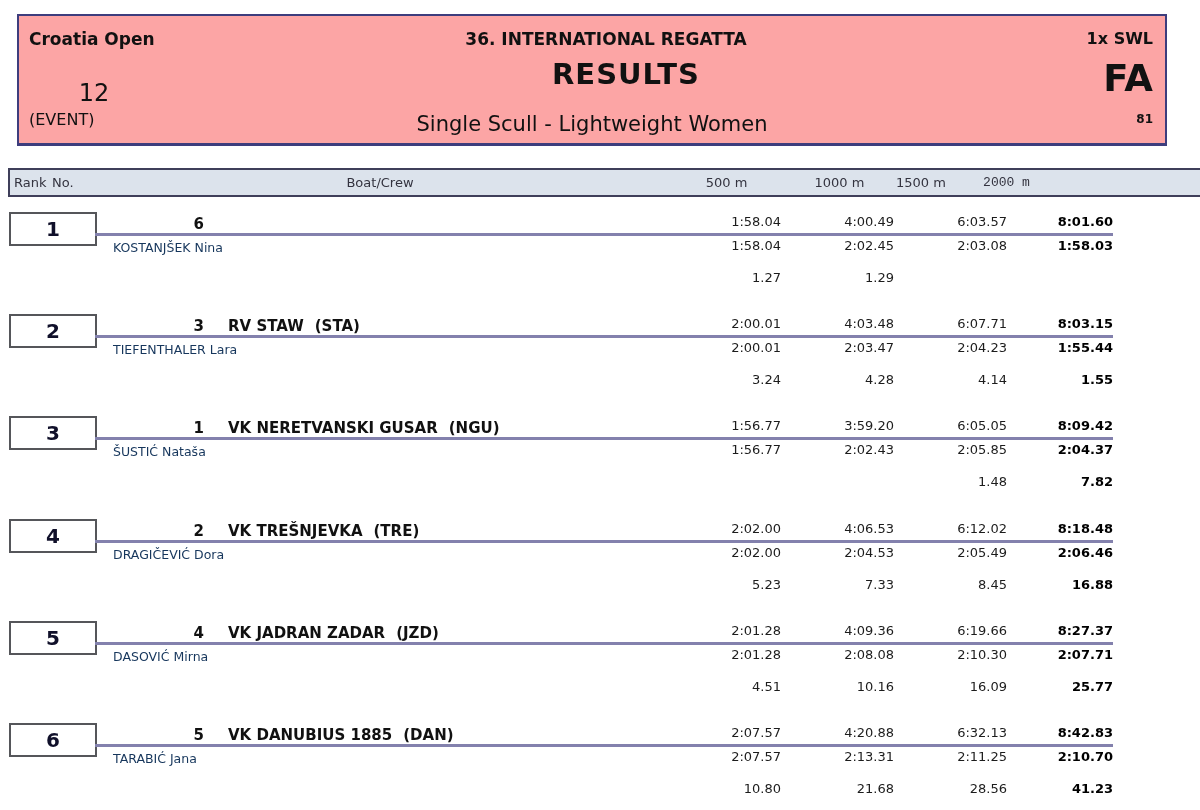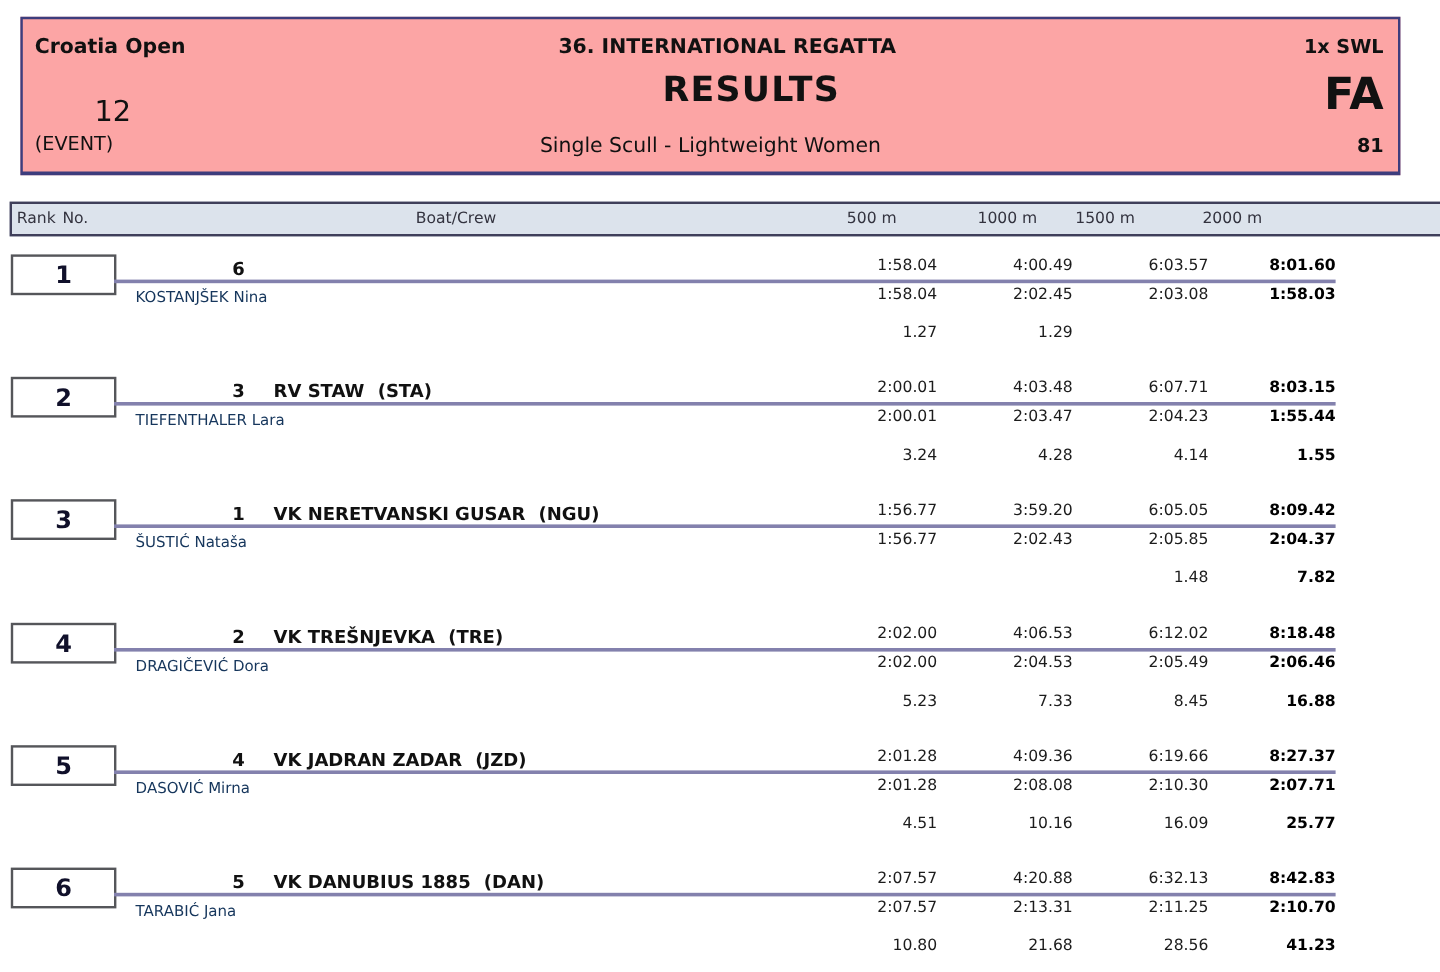--- a/index.html
+++ b/index.html
@@ -13,38 +13,38 @@
     position:absolute;left:17px;top:14px;width:1146px;height:127px;
     border:2px solid #3d3d7d;border-bottom-width:3px;background:#fca5a5;
   }
   .hb-left{position:absolute;left:10px;top:0;width:150px;height:100%;}
   .hb-competition{position:absolute;left:0;top:13px;font-weight:bold;font-size:17px;white-space:nowrap;}
   .hb-event-no{position:absolute;left:0;top:39px;width:130px;text-align:center;font-weight:normal;font-size:24px;margin-top:24px;}
   .hb-event-label{position:absolute;left:0;top:94px;width:130px;text-align:left;font-size:16px;}
   .hb-center{position:absolute;left:0;top:0;width:100%;height:100%;text-align:center;}
   .hb-regatta{position:absolute;left:0;top:13px;width:100%;font-weight:bold;font-size:17px;margin-left:14px;}
   .hb-results{position:absolute;left:0;top:41px;width:100%;font-weight:bold;font-size:29px;letter-spacing:1px;margin-left:34px;}
-  .hb-event-name{position:absolute;left:0;top:96px;width:100%;font-size:17px;}
+  .hb-event-name{position:absolute;left:0;top:96px;width:100%;font-size:21px;}
   .hb-right{position:absolute;right:12px;top:0;height:100%;}
   .hb-class{position:absolute;right:0;top:13px;font-weight:bold;font-size:16px;white-space:nowrap;}
   .hb-phase{position:absolute;right:0;top:41px;font-weight:bold;font-size:37px;}
-  .hb-race-no{position:absolute;right:0;top:96px;font-weight:bold;font-size:16px;}
+  .hb-race-no{position:absolute;right:0;top:96px;font-weight:bold;font-size:12px;}
   
   .table-header{
     position:absolute;left:8px;top:168px;width:1166px;height:25px;
     background:#dce3ec;border:2px solid #3f3f5a;font-size:13px;color:#33333f;padding-left:40px;
   }
   .th-label{position:absolute;top:0;height:25px;line-height:25px;white-space:nowrap;}
   .th-rank{left:4px;}
   .th-no{left:42px;}
   .th-boat{left:250px;width:240px;text-align:center;}
   .th-c1{left:660px;width:113px;text-align:center;}
   .th-c2{left:773px;width:113px;text-align:center;}
   .th-c3{left:886px;width:113px;}
-  .th-c4{left:992px;width:113px;text-align:left;}
+  .th-c4{left:940px;width:113px;text-align:center;font-family:Liberation Mono, monospace;}
   
   .entry{position:absolute;left:0;width:1200px;height:100px;}
   .rank-box{
     position:absolute;left:9px;top:0;width:84px;height:30px;background:#fff;
     border:2px solid #55565a;text-align:center;line-height:30px;
     font-weight:bold;font-size:20px;color:#10102a;
   }
   .race-line{position:absolute;left:95px;top:21px;width:1018px;height:3px;background:#8381ad;}
   .boat-no{position:absolute;left:170px;top:3px;width:34px;text-align:right;font-weight:bold;font-size:15px;}
   .club{position:absolute;left:228px;top:3px;font-weight:bold;font-size:15px;white-space:nowrap;}

